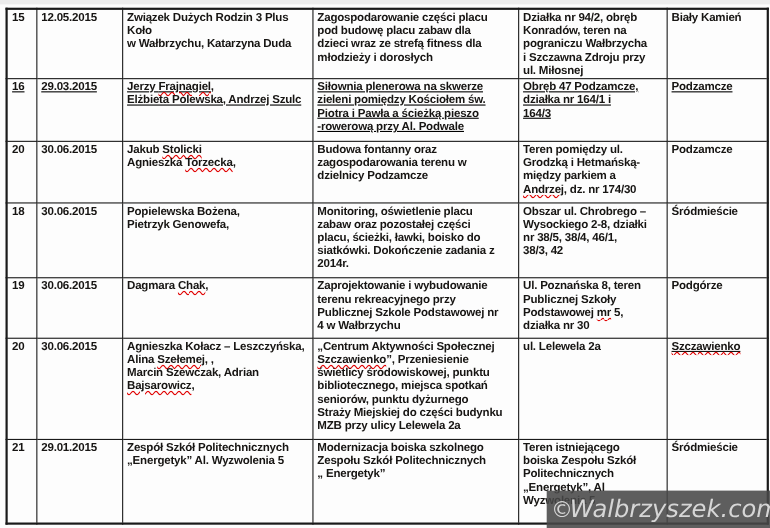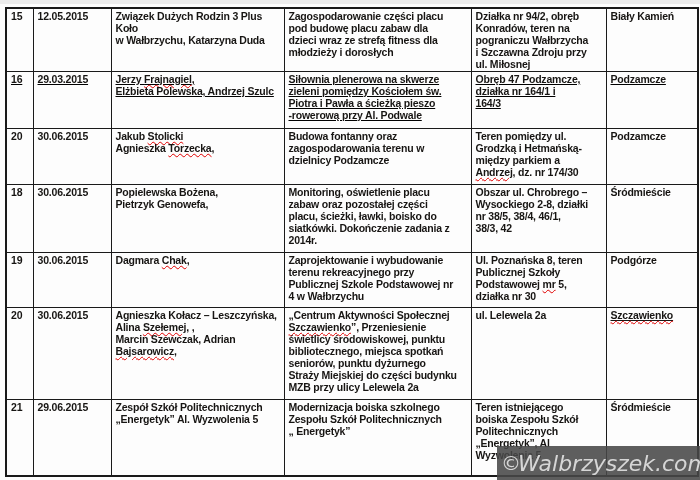--- a/index.html
+++ b/index.html
@@ -107,21 +107,21 @@
       <tr style="height: 92px;">
         <td class="c-no">20</td>
         <td class="c-date">30.06.2015</td>
         <td class="c-applicant">Agnieszka Kołacz – Leszczyńska,<br>Alina <span class="sq">Szełemej</span>, ,<br>Marcin Szewczak,  Adrian<br><span class="sq">Bajsarowicz</span>,</td>
         <td class="c-description">„Centrum Aktywności Społecznej<br><span class="sq">Szczawienko</span>”, Przeniesienie<br>świetlicy środowiskowej, punktu<br>bibliotecznego, miejsca spotkań<br>seniorów, punktu dyżurnego<br>Straży Miejskiej do części budynku<br>MZB przy ulicy Lelewela 2a</td>
         <td class="c-location">ul. Lelewela 2a</td>
         <td class="c-district"><span class="u"><span class="sq">Szczawienko</span></span></td>
       </tr>
       <tr style="height: 76px;">
         <td class="c-no">21</td>
-        <td class="c-date">29.06.2015</td>
+        <td class="c-date">29.01.2015</td>
         <td class="c-applicant">Zespół Szkół Politechnicznych<br>„Energetyk” Al. Wyzwolenia 5</td>
         <td class="c-description">Modernizacja boiska szkolnego<br>Zespołu Szkół Politechnicznych<br>„ Energetyk”</td>
         <td class="c-location">Teren istniejącego<br>boiska Zespołu Szkół<br>Politechnicznych<br>„Energetyk”, Al<br>Wyzwolenia 5</td>
         <td class="c-district">Śródmieście</td>
       </tr>
     </tbody>
 </table>
 
 <div class="watermark">
   <span class="copy">©</span>

